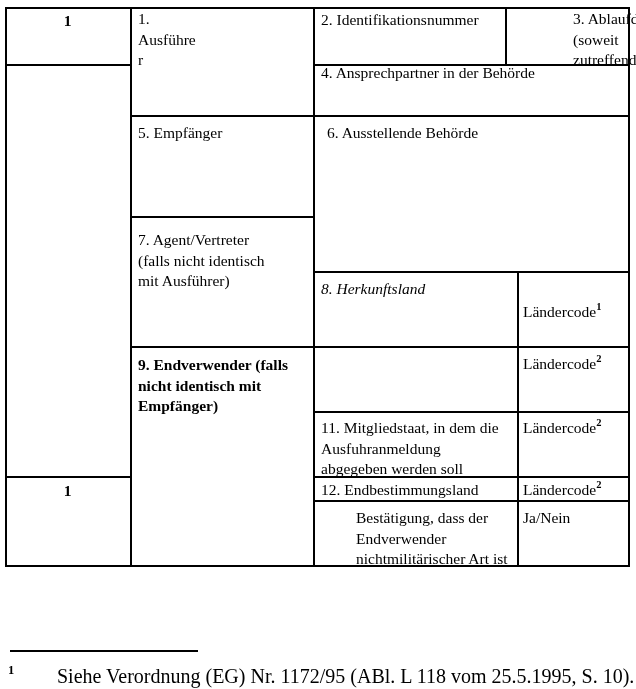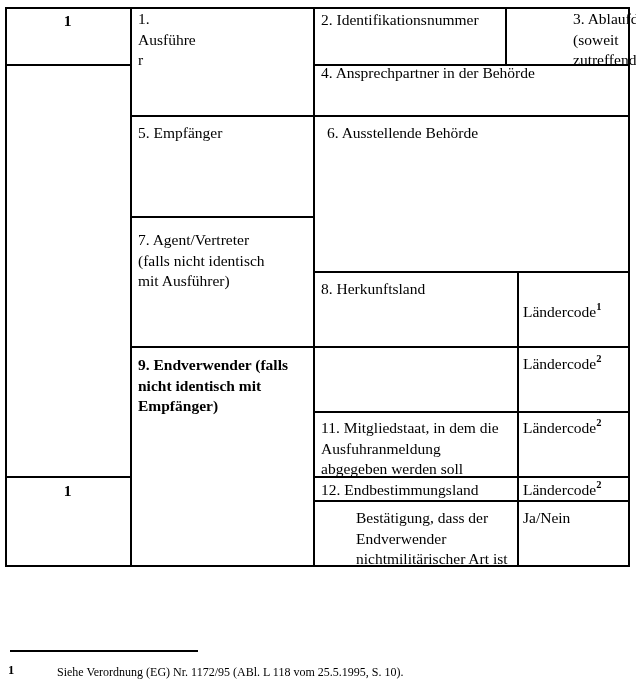--- a/index.html
+++ b/index.html
@@ -30,21 +30,21 @@
     line-height: 0;
   }
   .footnote-marker {
     position: absolute;
     font-size: 12.5px;
     font-weight: bold;
     white-space: pre;
   }
   .footnote-text {
     position: absolute;
-    font-size: 12px;
+    font-size: 20px;
     white-space: pre;
   }
 </style>
 </head>
 <body>
 
 <div class="page">
 
   <div class="line" style="left:5px;   top:7px;   width:2px; height:560px;"></div>
   <div class="line" style="left:130px; top:7px;   width:2px; height:560px;"></div>
@@ -81,21 +81,21 @@
   <div class="cell" style="left:321px; top:63px;">4. Ansprechpartner in der Behörde</div>
 
   <div class="cell" style="left:138px; top:123px;">5. Empfänger</div>
 
   <div class="cell" style="left:309px; top:123px;margin-left:18px;">6. Ausstellende Behörde</div>
 
   <div class="cell" style="left:138px; top:230px;">7. Agent/Vertreter
 (falls nicht identisch
 mit Ausführer)</div>
 
-  <div class="cell" style="left:321px; top:279px;">8. Herkunftsland</div>
+  <div class="cell" style="left:321px; top:279px;font-style:italic;">8. Herkunftsland</div>
 
   <div class="cell" style="left:523px; top:302px;"><span>Ländercode</span><sup>1</sup></div>
 
   <div class="cell" style="left:138px; top:355px;font-weight:bold;">9. Endverwender (falls
 nicht identisch mit
 Empfänger)</div>
 
 
   <div class="cell" style="left:523px; top:354px;"><span>Ländercode</span><sup>2</sup></div>
 

